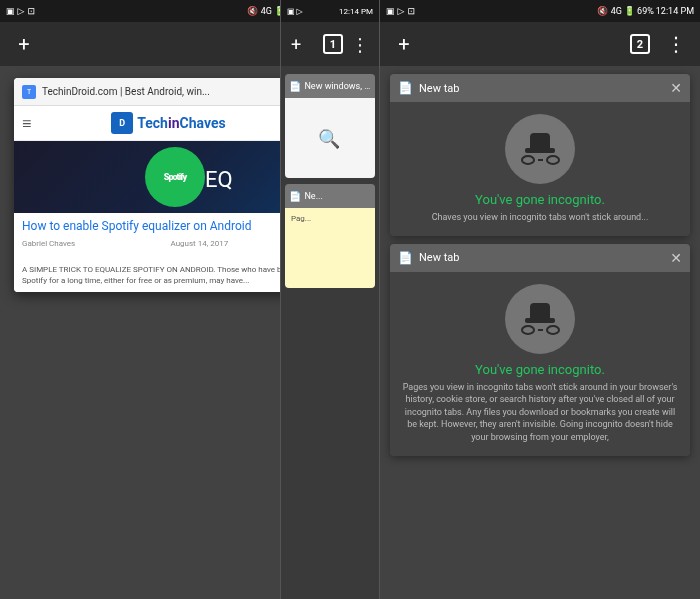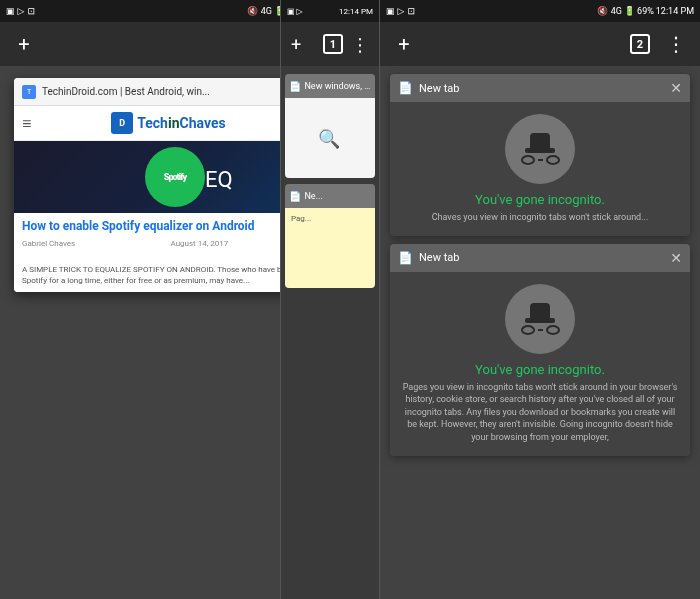--- a/index.html
+++ b/index.html
@@ -116,21 +116,21 @@
       display: flex; align-items: center; justify-content: center;
       font-size: 20px; color: #fff; font-weight: bold;
     }
     .eq-bars {
       position: absolute; right: 10px; top: 10px;
       display: flex; align-items: flex-end; gap: 2px;
     }
     .eq-bar { width: 4px; background: #f44; border-radius: 1px; }
 
     .article-body { padding: 6px 8px; }
-    .article-title { font-size: 12px; color: #1a73e8; font-weight: bold; line-height: 1.3; margin-bottom: 4px; }
+    .article-title { font-size: 12px; color: #1a73e8; font-weight: normal; line-height: 1.3; margin-bottom: 4px; }
     .article-meta { font-size: 8px; color: #888; display: flex; justify-content: space-between; margin-bottom: 16px; }
     .article-excerpt { font-size: 8px; color: #555; line-height: 1.4; }
 
     
     .tab-stack {
       padding: 8px 10px;
       display: flex;
       flex-direction: column;
       gap: 8px;
     }
@@ -218,21 +218,21 @@
         <span class="card-close">✕</span>
       </div>
 
       <div class="card-content">
 
         <div class="site-header">
           <span class="hamburger">≡</span>
           <div class="site-logo">
             <div class="site-logo-icon">D</div>
             <span class="site-logo-text">
-              <span>Tech</span><span style="color:#14532d">in</span><span>Chaves</span>
+              <span>Tech</span><span style="color:#4c1d95">in</span><span>Chaves</span>
             </span>
           </div>
           <span class="site-search">🔍</span>
         </div>
 
         <div class="article-image">
           <div class="spotify-logo" style="z-index:2; position:relative;">
             <span style="font-size:9px; font-weight:900; letter-spacing:-1px;">Spotify</span>
           </div>
           <span style="position:absolute; left:50%; top:50%; transform:translate(30px,-10px); font-size:22px; color:#fff; z-index:3;">EQ</span>

